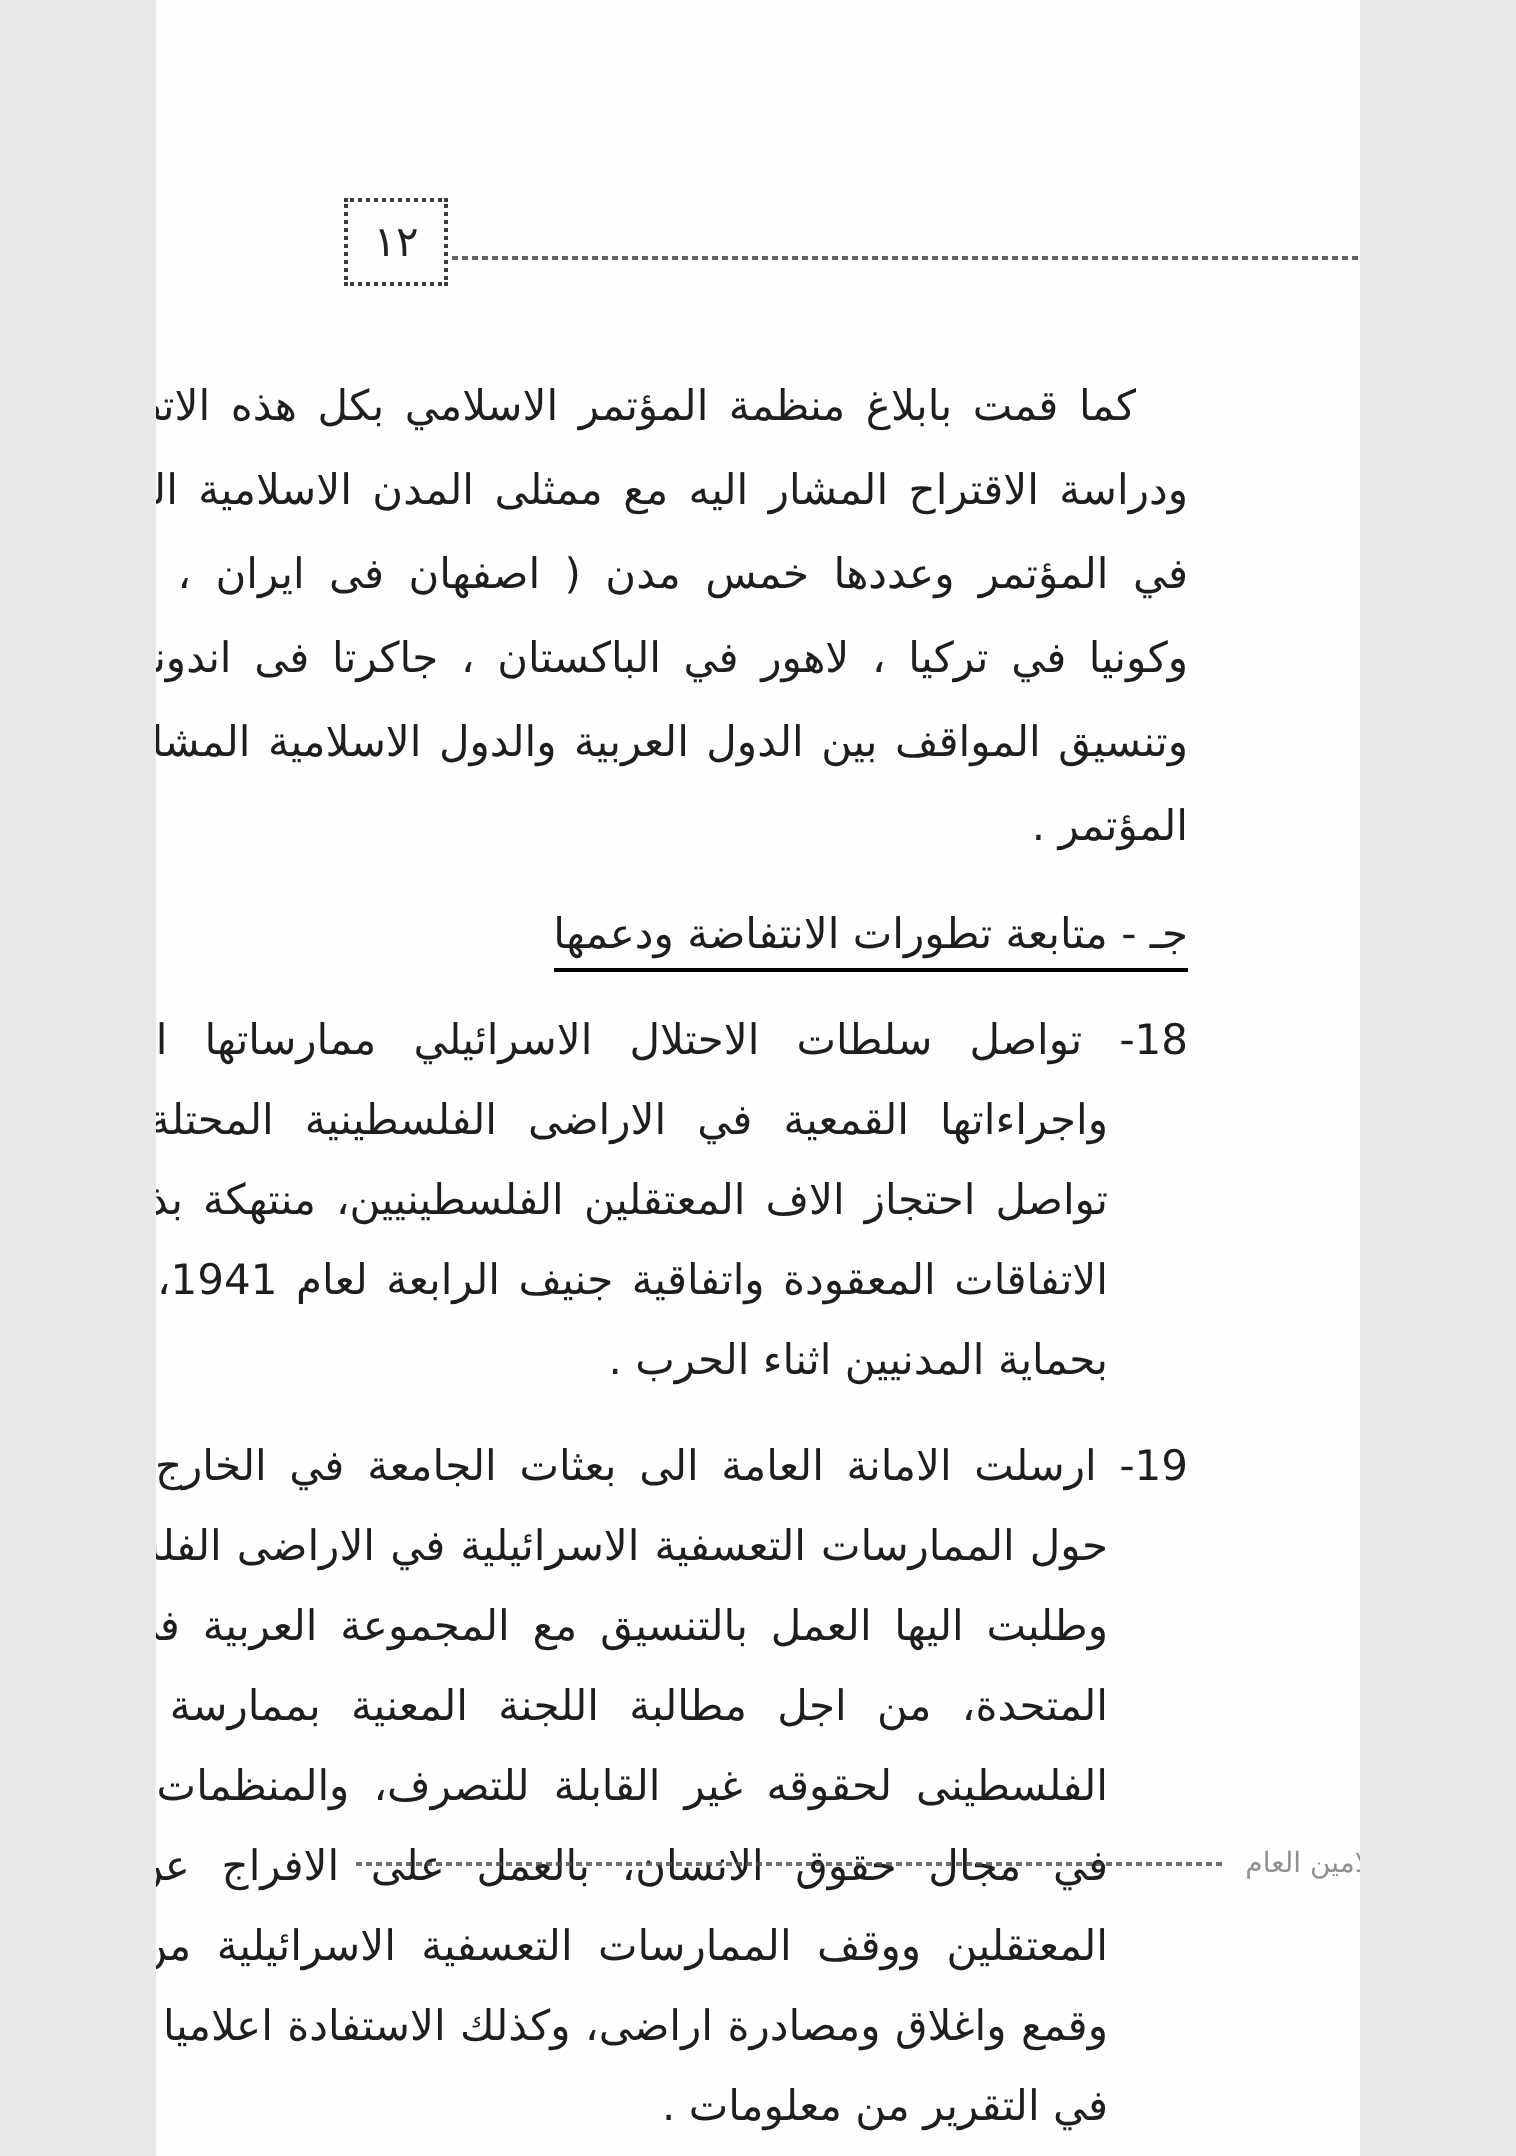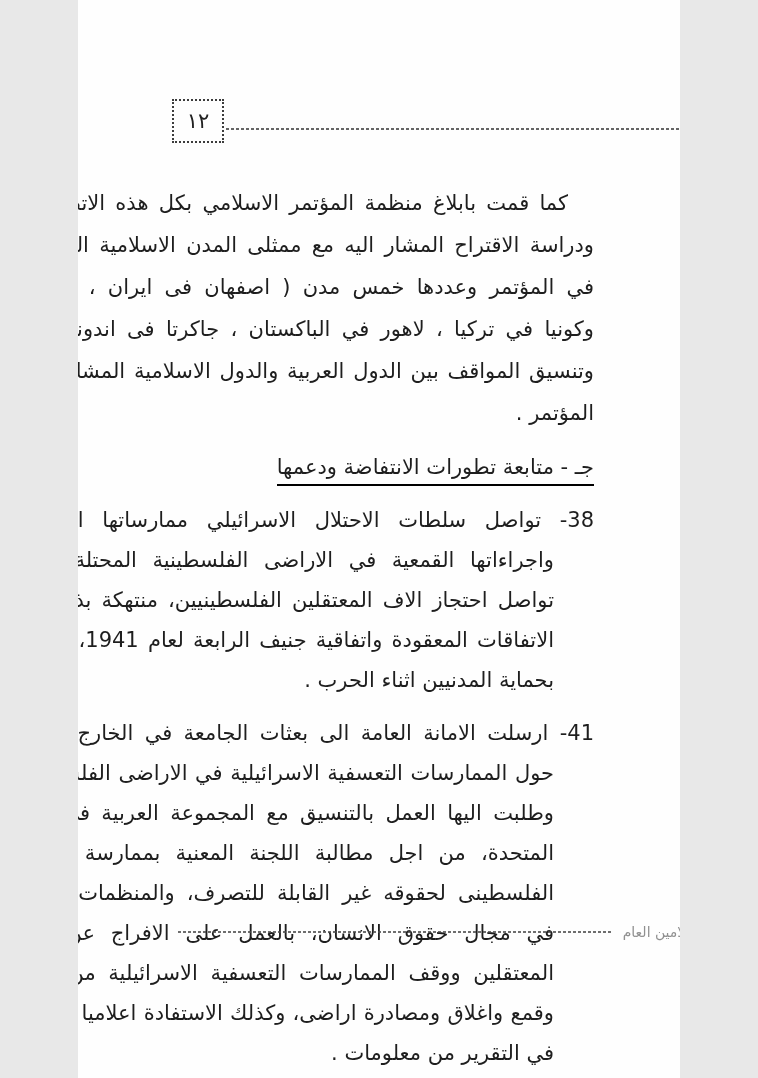--- a/index.html
+++ b/index.html
@@ -93,26 +93,26 @@
 
     <p class="intro">كما قمت بابلاغ منظمة المؤتمر الاسلامي بكل هذه الاتصالات ، ودراسة الاقتراح المشار اليه مع ممثلى المدن الاسلامية المشاركة في المؤتمر وعددها خمس مدن ( اصفهان فى ايران ، استنبول وكونيا في تركيا ، لاهور في الباكستان ، جاكرتا فى اندونسيا ) ، وتنسيق المواقف بين الدول العربية والدول الاسلامية المشاركة في المؤتمر .</p>
 
     <div class="heading">
       <span class="underline">جـ - متابعة تطورات الانتفاضة ودعمها</span>
     </div>
 
     <div class="items">
 
       <div class="item">
-        <span class="num">38-</span>
+        <span class="num">18-</span>
         <span class="txt">تواصل سلطات الاحتلال الاسرائيلي ممارساتها التعسفية واجراءاتها القمعية في الاراضى الفلسطينية المحتلة ، كما تواصل احتجاز الاف المعتقلين الفلسطينيين، منتهكة بذلك بنود الاتفاقات المعقودة واتفاقية جنيف الرابعة لعام 1941، الخاصة بحماية المدنيين اثناء الحرب .</span>
       </div>
 
       <div class="item">
-        <span class="num">41-</span>
+        <span class="num">19-</span>
         <span class="txt">ارسلت الامانة العامة الى بعثات الجامعة في الخارج، تقريرا حول الممارسات التعسفية الاسرائيلية في الاراضى الفلسطينية، وطلبت اليها العمل بالتنسيق مع المجموعة العربية في الامم المتحدة، من اجل مطالبة اللجنة المعنية بممارسة الشعب الفلسطينى لحقوقه غير القابلة للتصرف، والمنظمات العاملة في مجال حقوق الانسان، بالعمل على الافراج عن جميع المعتقلين ووقف الممارسات التعسفية الاسرائيلية من حصار وقمع واغلاق ومصادرة اراضى، وكذلك الاستفادة اعلاميا مما جاء في التقرير من معلومات .</span>
       </div>
 
     </div>
   </div>
 
   <div class="footer">
     <div class="rule short"></div>
     <span class="watermark">تقرير الامين العام</span>
     <div class="rule long"></div>

